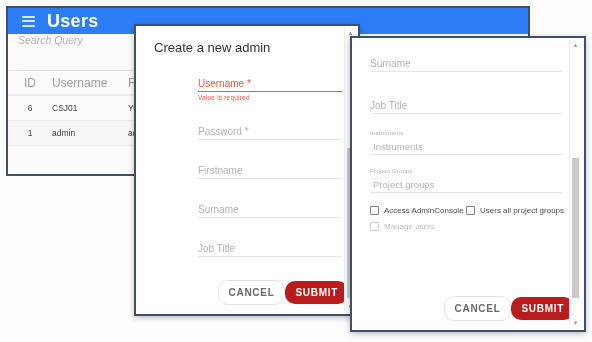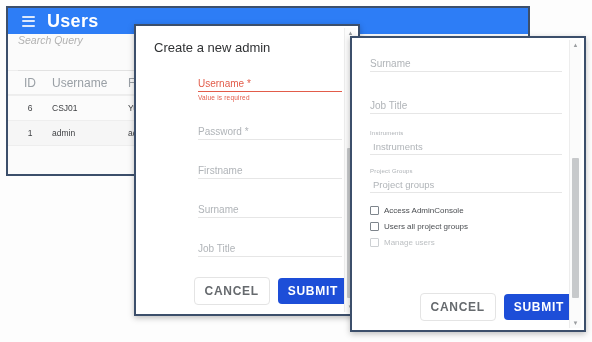--- a/index.html
+++ b/index.html
@@ -76,32 +76,32 @@
   .field .ph{font-size:10px;color:#b0b4b8;}
   .field.err .line{border-bottom:1px solid #e25c4a;}
   .field.err .ph{color:#e25c4a;}
   .err-msg{font-size:6.5px;color:#e25c4a;margin-top:2px;letter-spacing:.2px;}
 
   .field.labeled .lbl{font-size:6px;color:#aeb2b6;letter-spacing:.2px;margin-bottom:1px;display:block;}
   .field.labeled .line{height:18px;}
   .field.labeled .ph{font-size:9.5px;color:#b0b4b8;padding-left:3px;}
 
   
-  .checks{display:flex;flex-wrap:wrap;margin:6px 0 4px 0;flex-direction:column;}
+  .checks{display:flex;flex-wrap:wrap;margin:6px 0 4px 0;}
   .chk{display:flex;align-items:center;width:50%;margin-bottom:7px;}
   .chk .box{width:9px;height:9px;border:1.2px solid #7e858c;border-radius:1px;margin-right:5px;box-sizing:border-box;background:#fff;flex:0 0 auto;}
   .chk .txt{font-size:8px;color:#4a4d51;white-space:nowrap;}
   .chk.disabled .box{border-color:#cdd0d3;}
   .chk.disabled .txt{color:#bdc0c3;}
 
   
   .dlg-footer{position:absolute;right:10px;bottom:9px;display:flex;align-items:center;}
-  .btn{font-size:12px;font-weight:bold;letter-spacing:.7px;padding:6px 10px;border-radius:4px;}
+  .btn{font-size:10px;font-weight:bold;letter-spacing:.7px;padding:6px 10px;border-radius:10px;}
   .btn-cancel{background:#ffffff;color:#666a6e;border:1px solid #e4e4e4;}
-  .btn-submit{background:#1d4ed8;color:#ffffff;margin-left:8px;}
+  .btn-submit{background:#b91c1c;color:#ffffff;}
 
   
   .sbar{position:absolute;top:2px;bottom:2px;width:11px;background:#fbfbfb;border-left:1px solid #ededed;}
   .sbar.a{right:2px;}
   .sbar.b{right:3px;}
   .sb-arrow{position:absolute;left:0;right:0;height:10px;display:flex;align-items:center;justify-content:center;color:#9a9da0;font-size:6px;}
   .sb-arrow.up{top:0;}
   .sb-arrow.down{bottom:0;}
   .sb-thumb{position:absolute;left:2px;width:7px;background:#c7c9cb;border-radius:1px;}
   .sbar.a .sb-thumb{top:120px;height:150px;}

